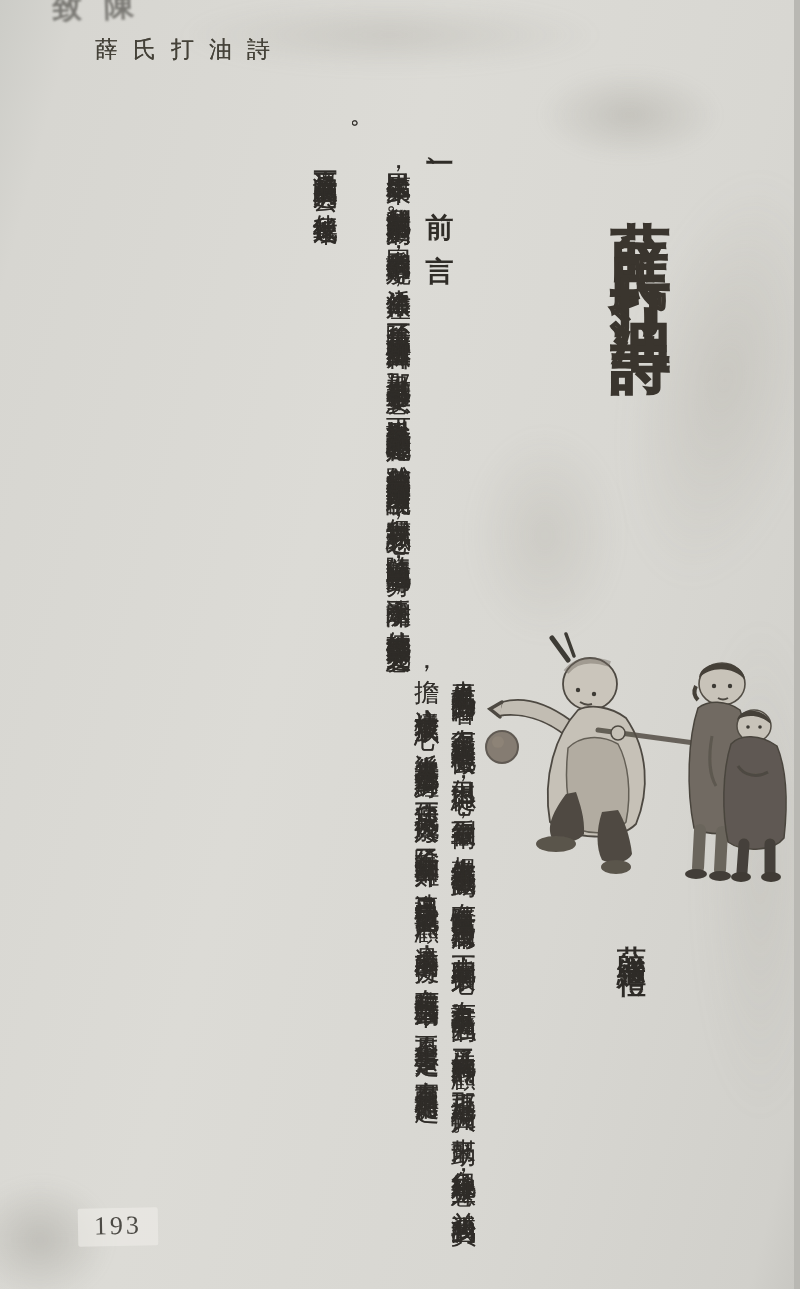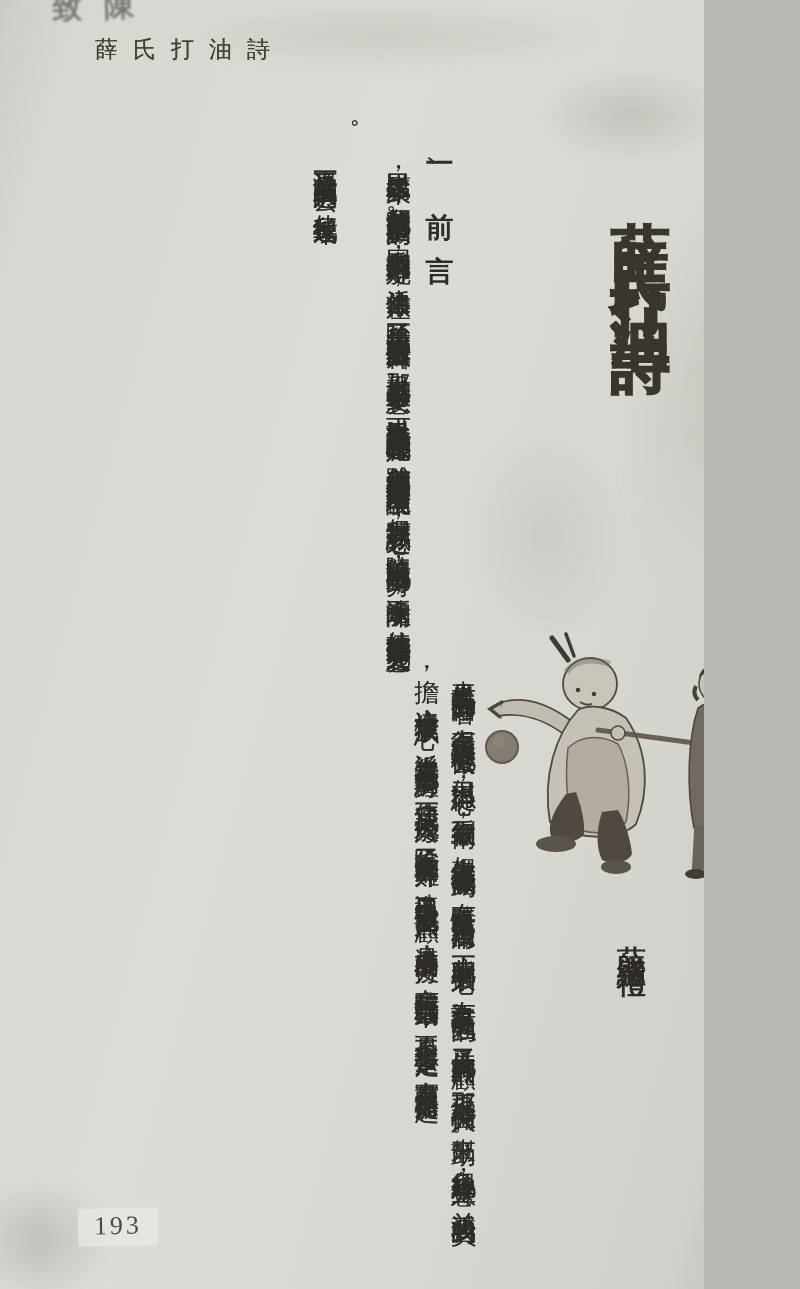--- a/index.html
+++ b/index.html
@@ -1,17 +1,17 @@
 <!DOCTYPE html>
 <html><head>
 <meta charset="utf-8">
 <style>
   html,body{margin:0;padding:0;background:#b9b8b3;}
   .page{
-    position:relative;width:704px;height:1289px;overflow:hidden;
+    position:relative;width:794px;height:1289px;overflow:hidden;
     background:linear-gradient(105deg,#ccccc7 0%,#d7d6d1 7%,#dcdbd6 40%,#d8d7d2 70%,#d1d0cb 96%,#c9c8c3 100%);
     font-family:"Liberation Serif","DejaVu Serif",serif;
     color:#34312c;
   }
   
   .stain{position:absolute;pointer-events:none;}
   .s1{left:540px;top:70px;width:180px;height:90px;border-radius:50%;
       background:radial-gradient(closest-side,rgba(140,137,128,.28),rgba(140,137,128,0));filter:blur(6px);}
   .s2{left:630px;top:170px;width:190px;height:420px;border-radius:45%;
       background:radial-gradient(closest-side,rgba(150,146,136,.22),rgba(150,146,136,0));filter:blur(10px);transform:rotate(12deg);}

